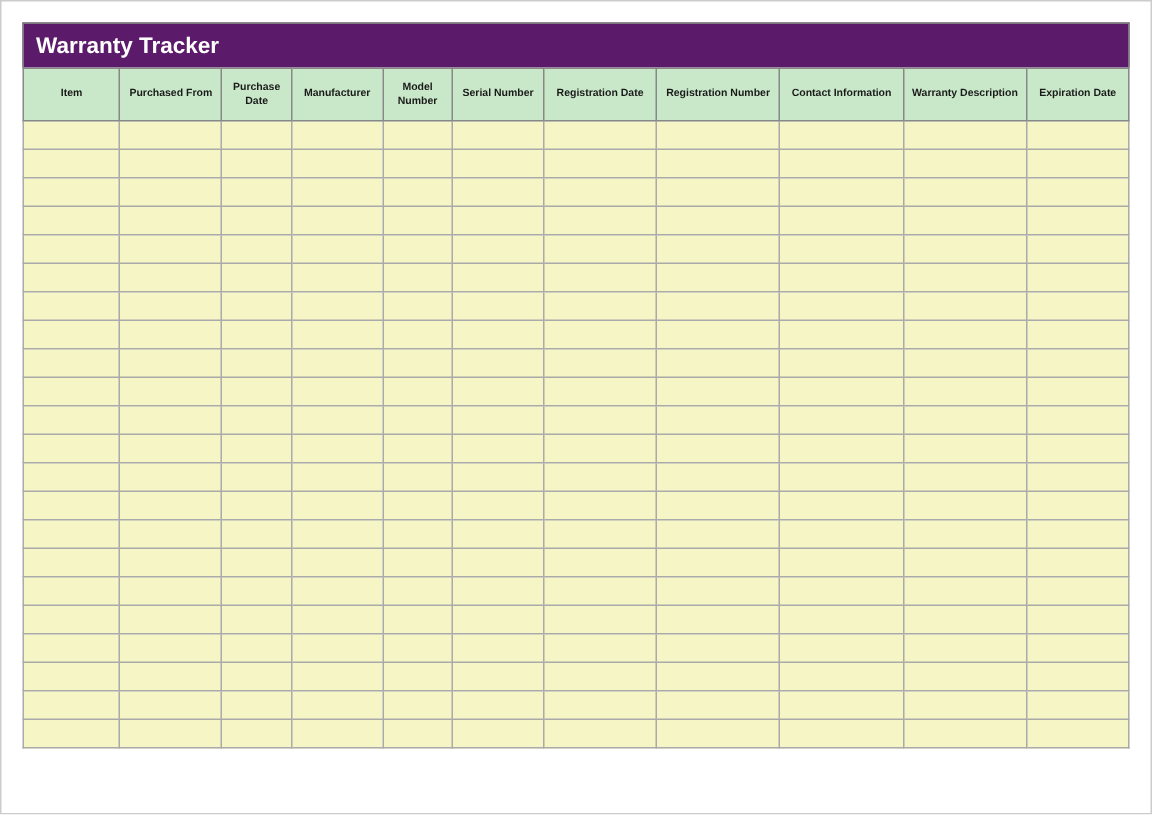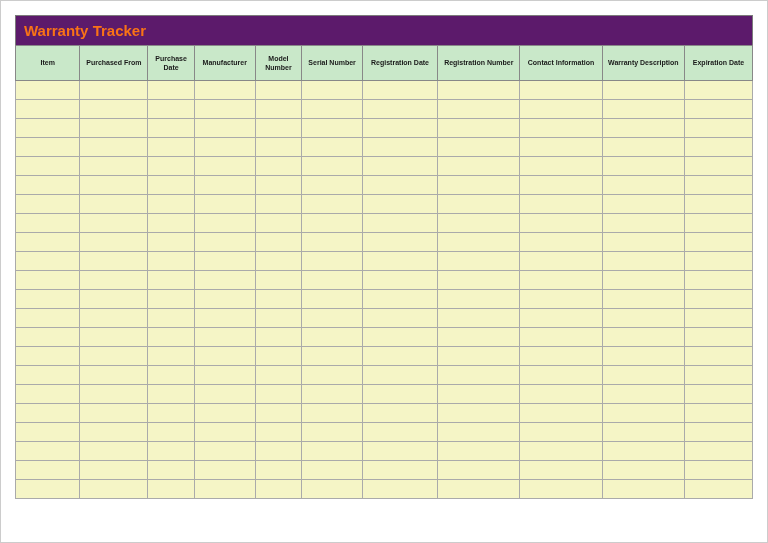--- a/index.html
+++ b/index.html
@@ -13,21 +13,21 @@
     }
     .page {
       box-sizing: border-box;
       padding: 14px;
       width: 100%;
       height: 100%;
       border: 1px solid #ccc;
     }
     .title-bar {
       background: #5c1a6b;
-      color: #f97316;
+      color: #ffffff;
       font-weight: bold;
       font-size: 15px;
       padding: 6px 8px;
       border: 1px solid #7b7b7b;
       border-bottom: none;
     }
     table {
       border-collapse: collapse;
       width: 100%;
       table-layout: fixed;

